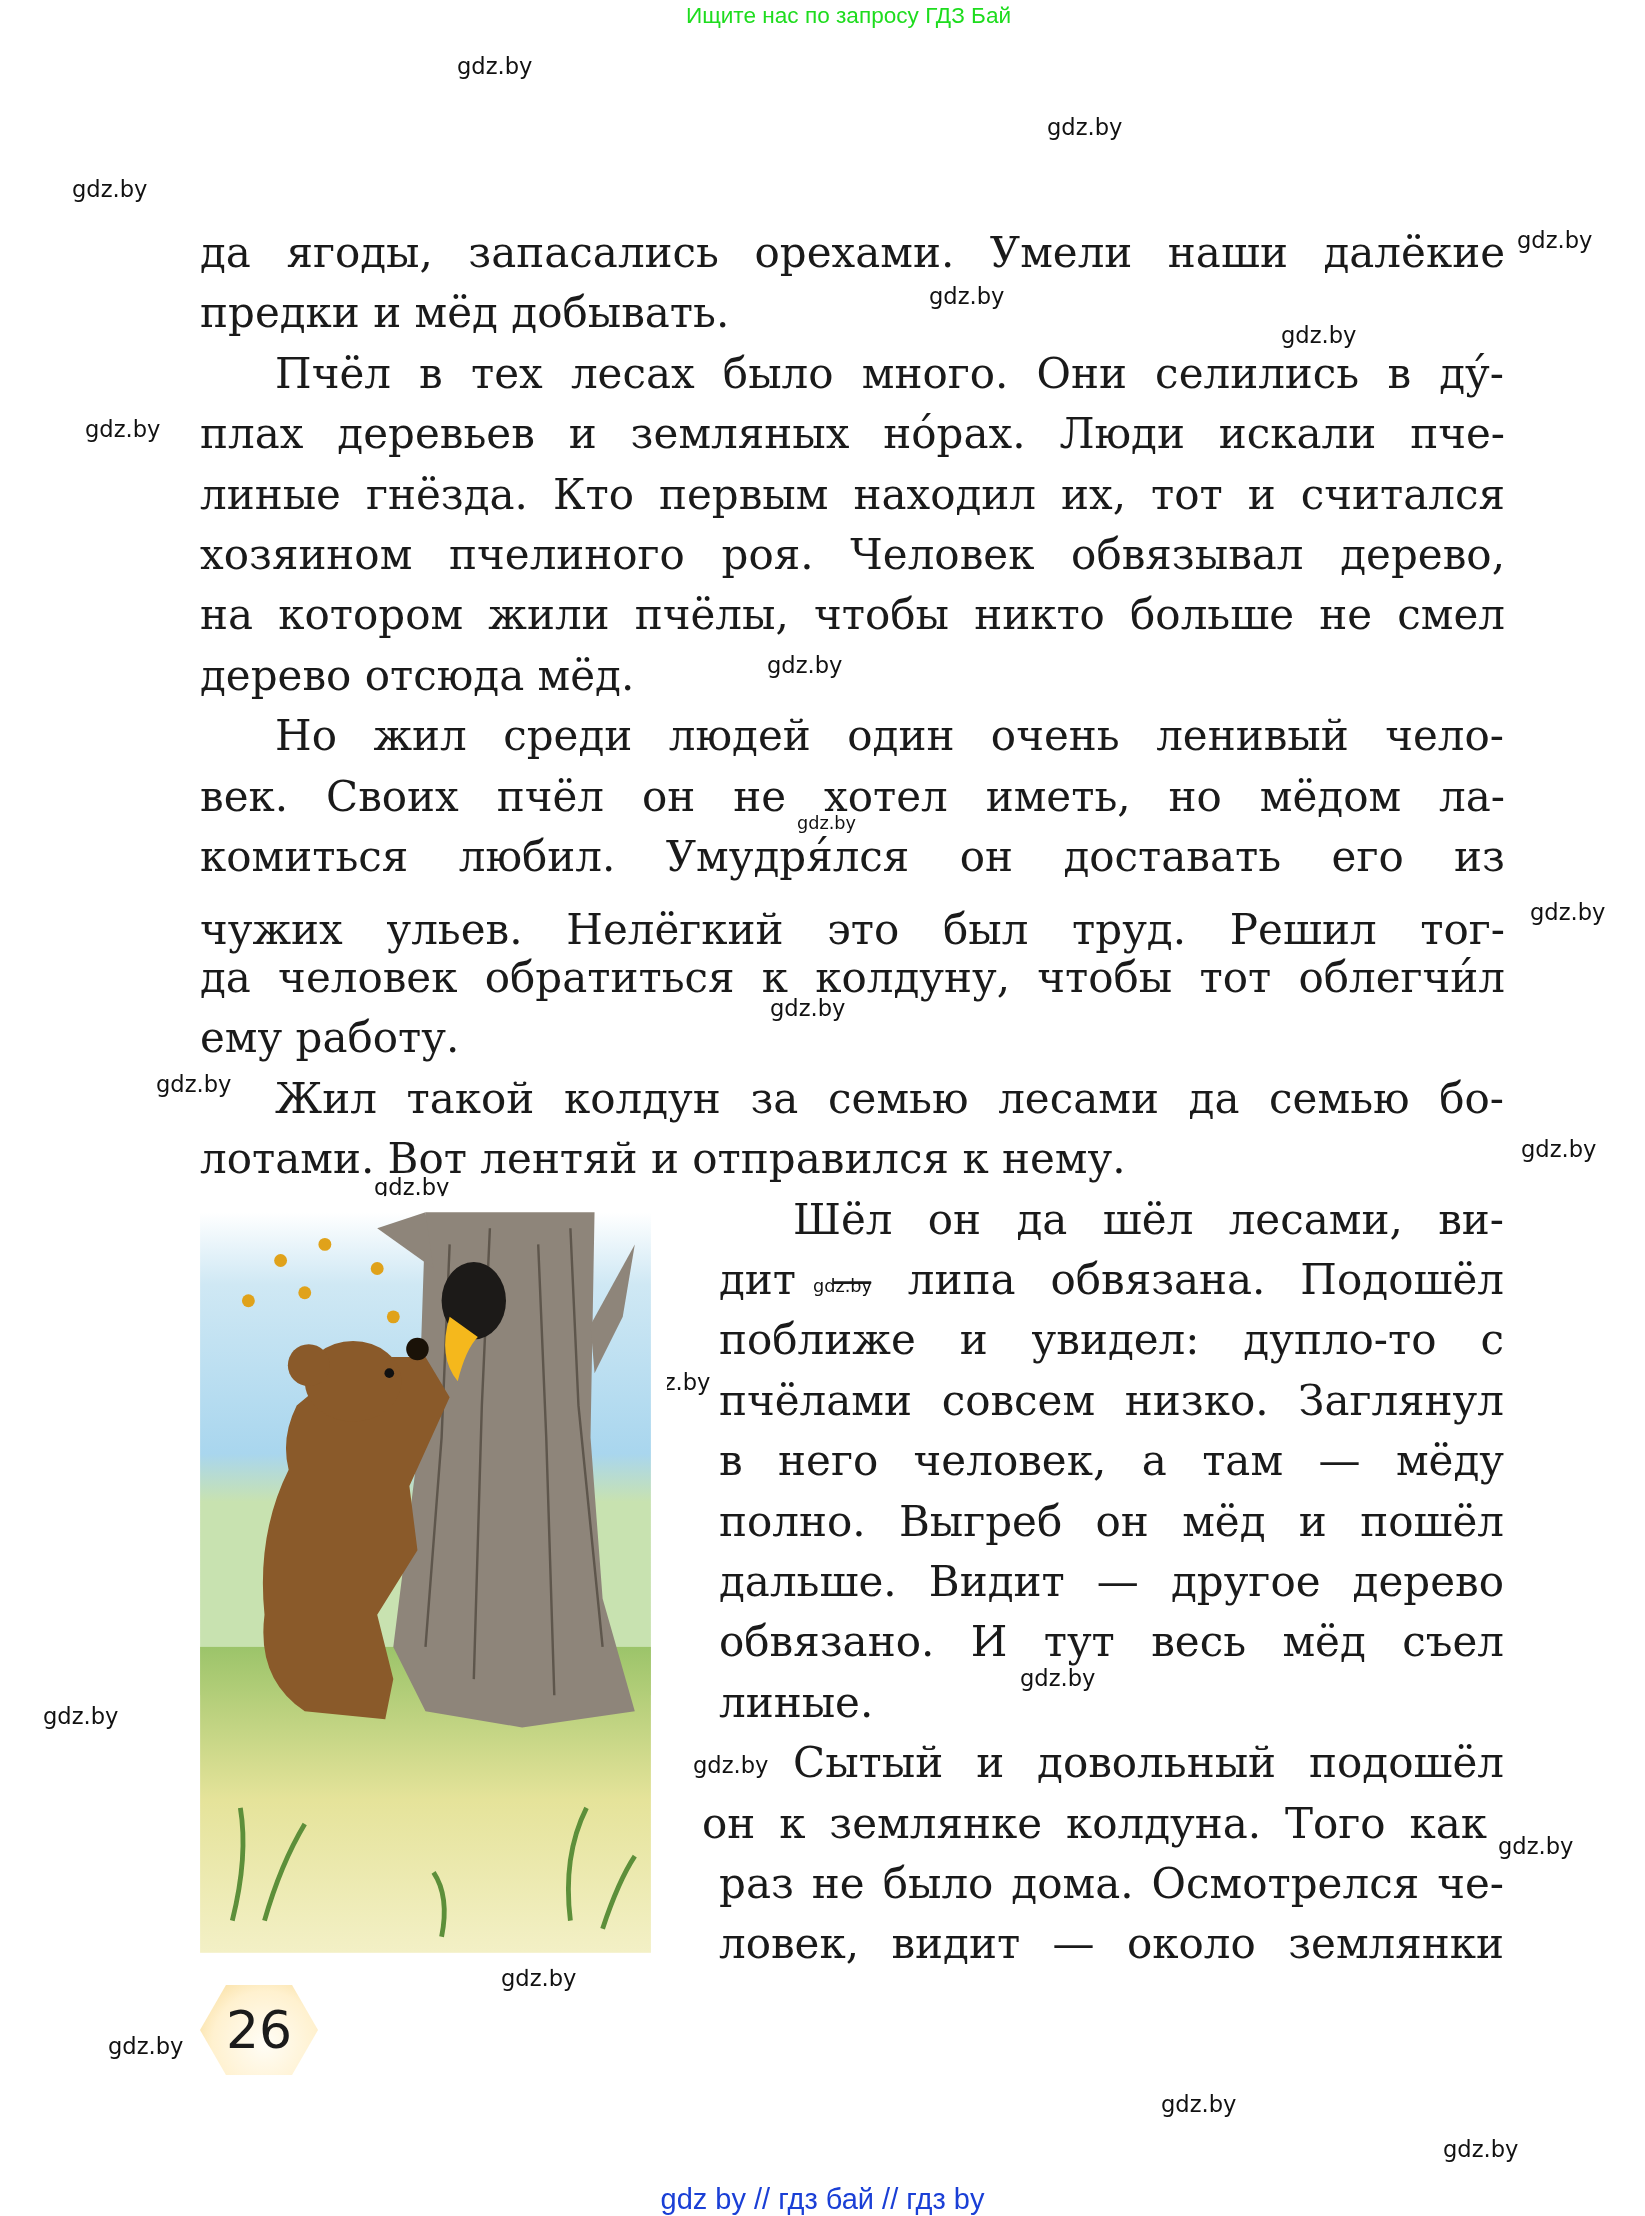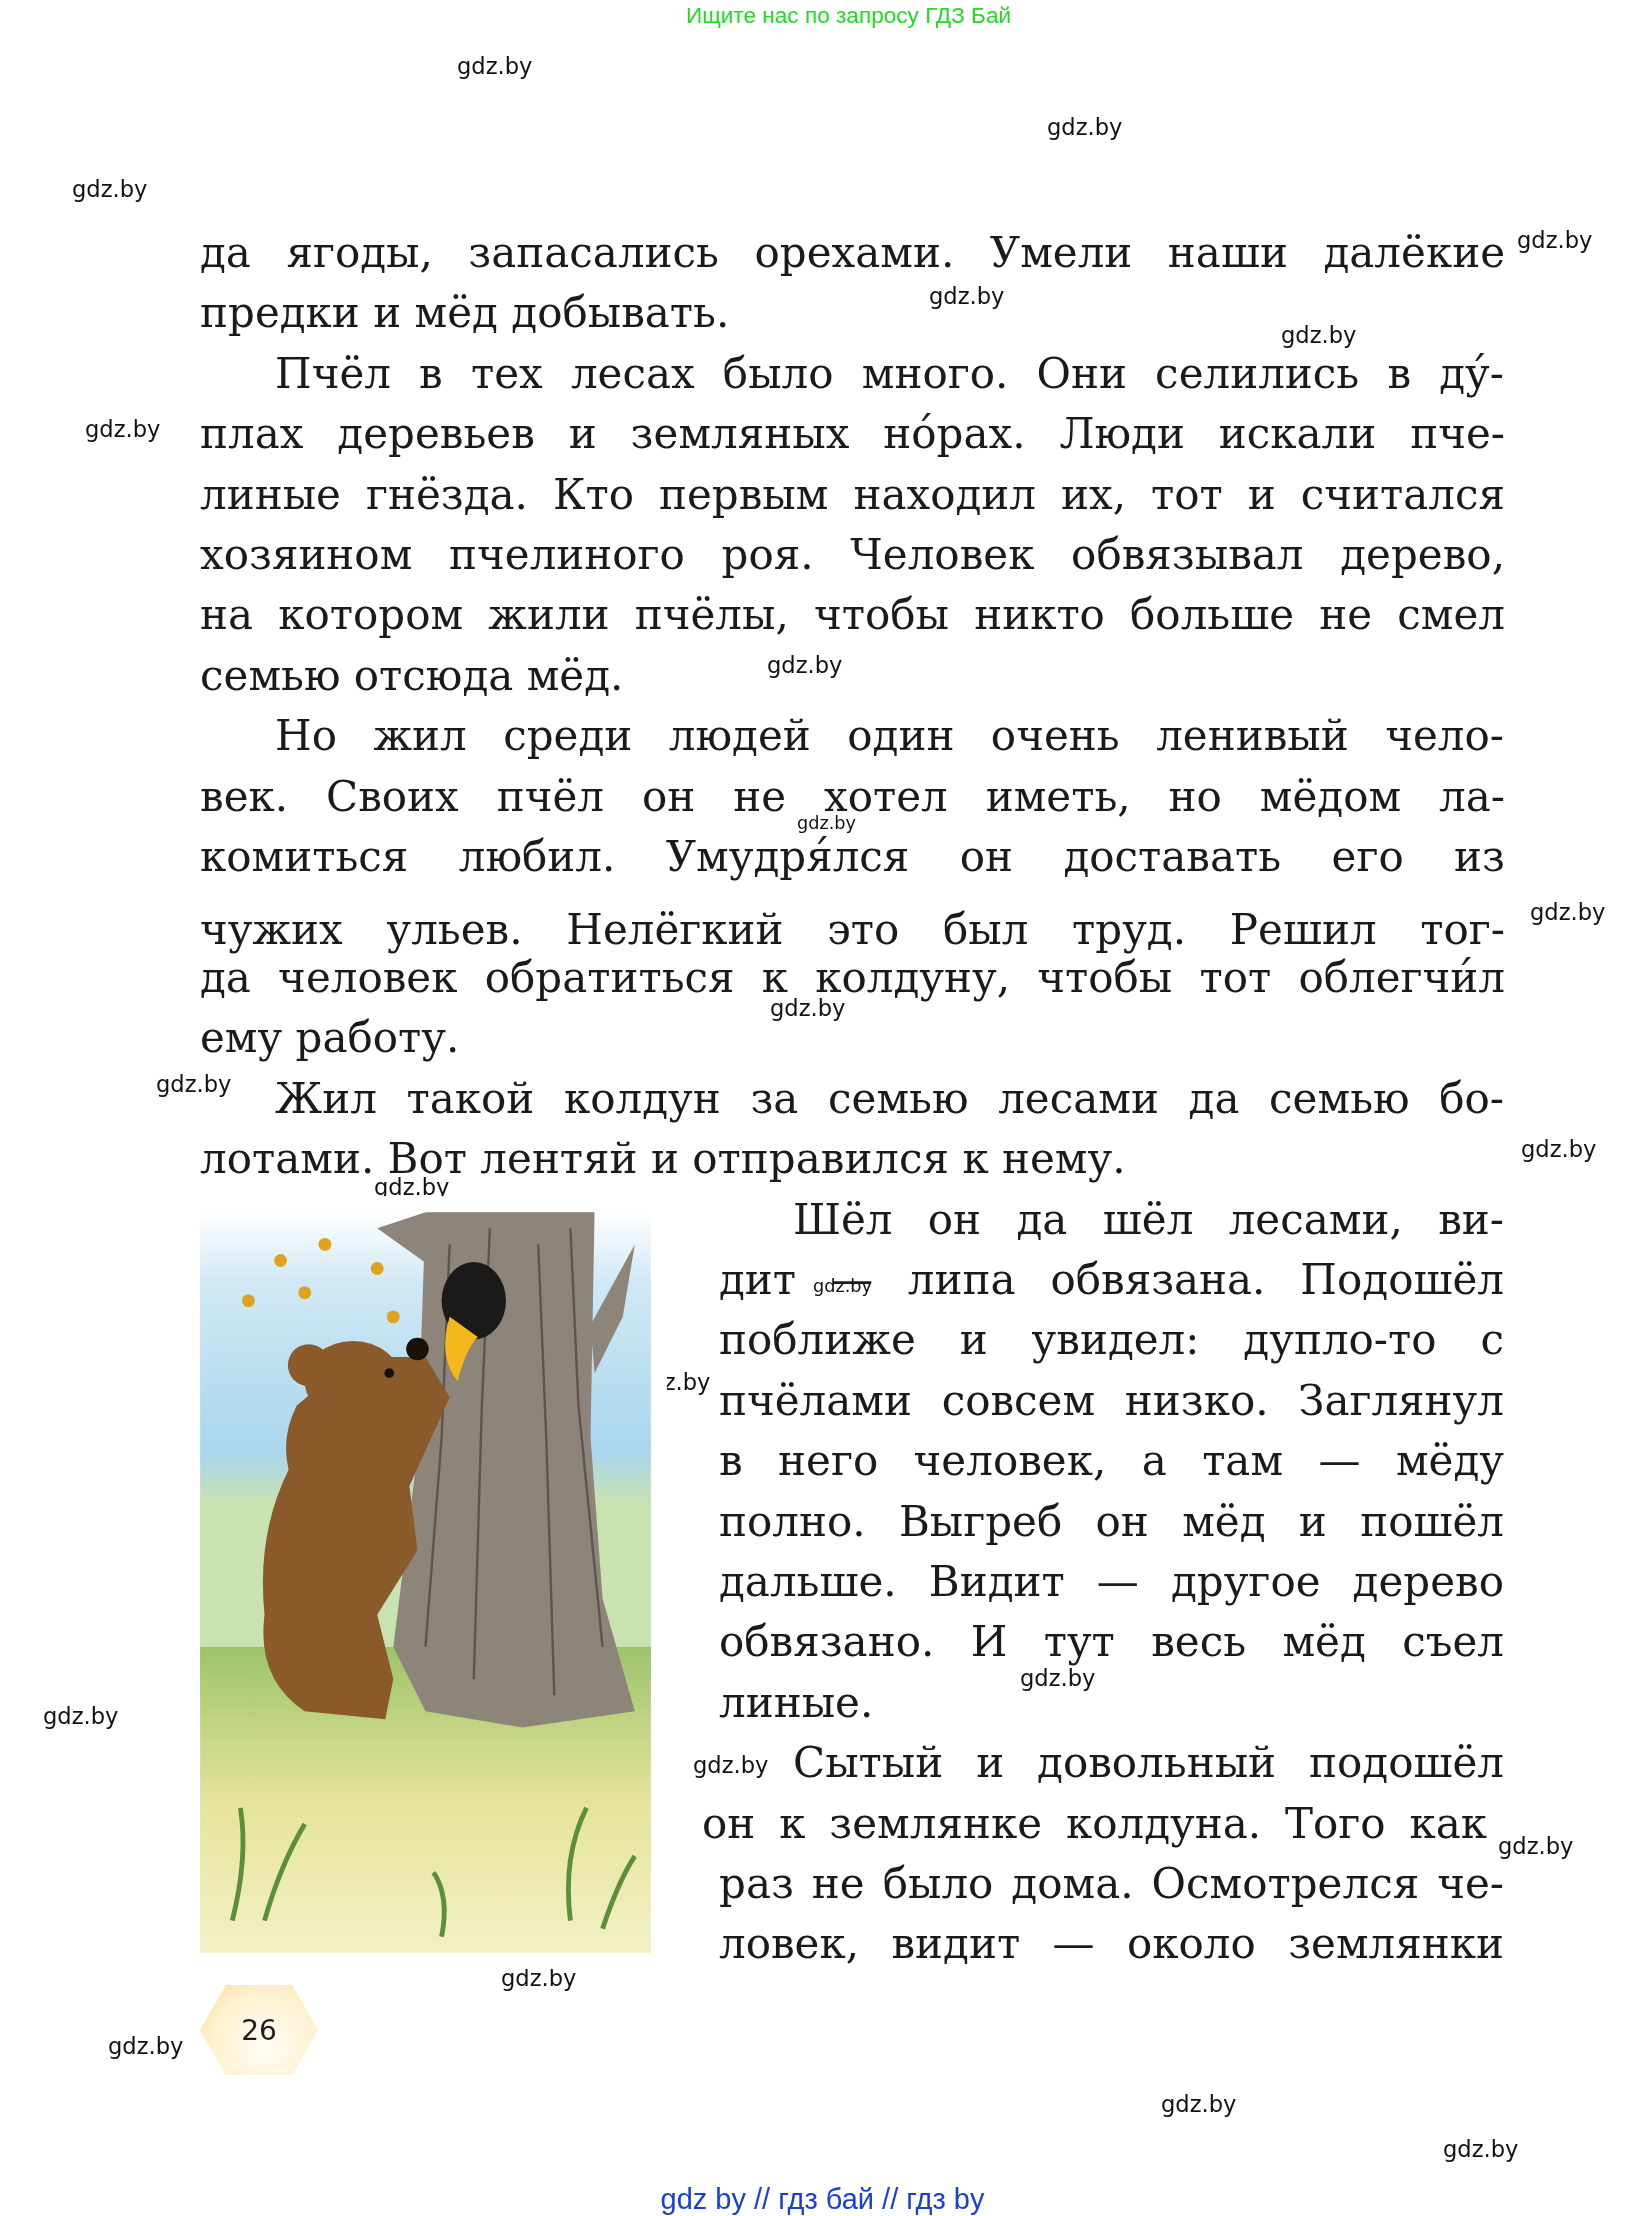--- a/index.html
+++ b/index.html
@@ -6,21 +6,21 @@
   body { width:1645px; height:2216px; position:relative; overflow:hidden; }
   .topbar { position:absolute; top:0; left:0; width:1645px; text-align:center; font-family:"Liberation Sans", sans-serif; font-size:22.6px; color:#1edc1e; top:3.2px;padding-left:26px; }
   .wm { position:absolute; font-family:"DejaVu Sans", sans-serif; font-size:22.6px; color:#111; white-space:nowrap; }
   .wm.small { font-size:17.7px; }
   .text { position:absolute; font-family:"DejaVu Serif", serif; font-size:42px; color:#1a1a1a; white-space:nowrap; line-height:60px; }
   .line { position:absolute; white-space:nowrap; }
   .just { text-align:justify; text-align-last:justify; display:block; }
   .illustration { position:absolute; left:184px; top:1196px; width:483px; height:773px; border-radius:9.7px; overflow:hidden; }
   .pagenum { position:absolute; left:200px; top:1985px; width:118px; height:90px; }
   .pagenum .hex { position:absolute; inset:0; clip-path:polygon(22% 0,78% 0,100% 50%,78% 100%,22% 100%,0 50%); background:radial-gradient(circle at 55% 65%, #fffdf6 0%, #fff1cf 60%, #f7d890 100%); }
-  .pagenum .num { position:absolute; inset:0; display:flex; align-items:center; justify-content:center; font-family:"DejaVu Sans", sans-serif; font-size:28px; color:#1b1b1b; }
+  .pagenum .num { position:absolute; inset:0; display:flex; align-items:center; justify-content:center; font-family:"DejaVu Sans", sans-serif; font-size:52px; color:#1b1b1b; }
   .footer { position:absolute; top:2183px; left:0; width:1645px; text-align:center; font-family:"Liberation Sans", sans-serif; font-size:29px; color:#1a3fd6; }
 </style>
 </head>
 <body>
 
 <div class="topbar">Ищите нас по запросу ГДЗ Бай</div>
 
 <div class="wm" style="left:457px;top:53px">gdz.by</div>
 <div class="wm" style="left:1047px;top:114px">gdz.by</div>
 <div class="wm" style="left:72px;top:176px">gdz.by</div>
@@ -48,21 +48,21 @@
 
 <div class="text">
   <span class="line just" style="left:200px;top:223px;width:1305px">да ягоды, запасались орехами. Умели наши далёкие</span>
   <span class="line" style="left:200px;top:283px">предки и мёд добывать.</span>
 
   <span class="line just" style="left:275px;top:344px;width:1229px">Пчёл в тех лесах было много. Они селились в ду́-</span>
   <span class="line just" style="left:200px;top:404px;width:1305px">плах деревьев и земляных но́рах. Люди искали пче-</span>
   <span class="line just" style="left:200px;top:465px;width:1305px">линые гнёзда. Кто первым находил их, тот и считался</span>
   <span class="line just" style="left:200px;top:525px;width:1305px">хозяином пчелиного роя. Человек обвязывал дерево,</span>
   <span class="line just" style="left:200px;top:585px;width:1305px">на котором жили пчёлы, чтобы никто больше не смел</span>
-  <span class="line" style="left:200px;top:646px">семью отсюда мёд.</span>
+  <span class="line" style="left:200px;top:646px">дерево отсюда мёд.</span>
 
   <span class="line just" style="left:275px;top:706px;width:1229px">Но жил среди людей один очень ленивый чело-</span>
   <span class="line just" style="left:200px;top:767px;width:1305px">век. Своих пчёл он не хотел иметь, но мёдом ла-</span>
   <span class="line just" style="left:200px;top:827px;width:1305px">комиться любил. Умудря́лся он доставать его из</span>
   <span class="line just" style="left:200px;top:900px;width:1305px">чужих ульев. Нелёгкий это был труд. Решил тог-</span>
   <span class="line just" style="left:200px;top:948px;width:1305px">да человек обратиться к колдуну, чтобы тот облегчи́л</span>
   <span class="line" style="left:200px;top:1008px">ему работу.</span>
 
   <span class="line just" style="left:275px;top:1069px;width:1229px">Жил такой колдун за семью лесами да семью бо-</span>
   <span class="line" style="left:200px;top:1129px">лотами. Вот лентяй и отправился к нему.</span>

